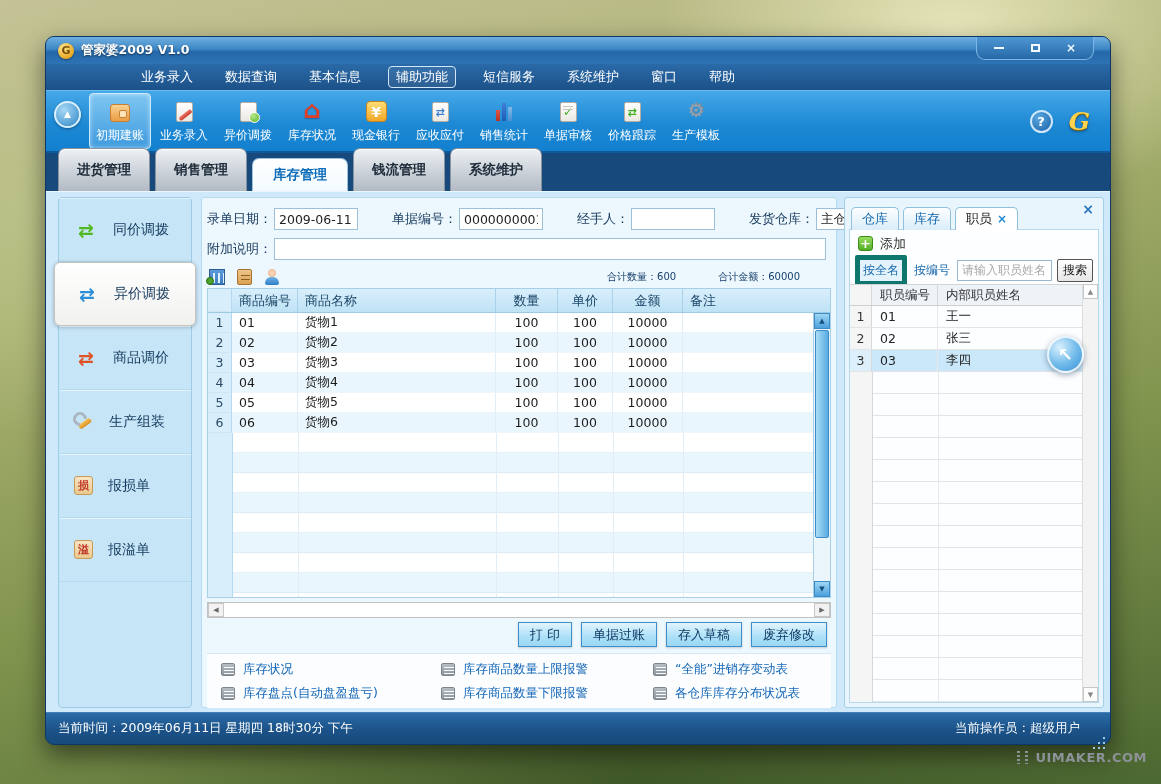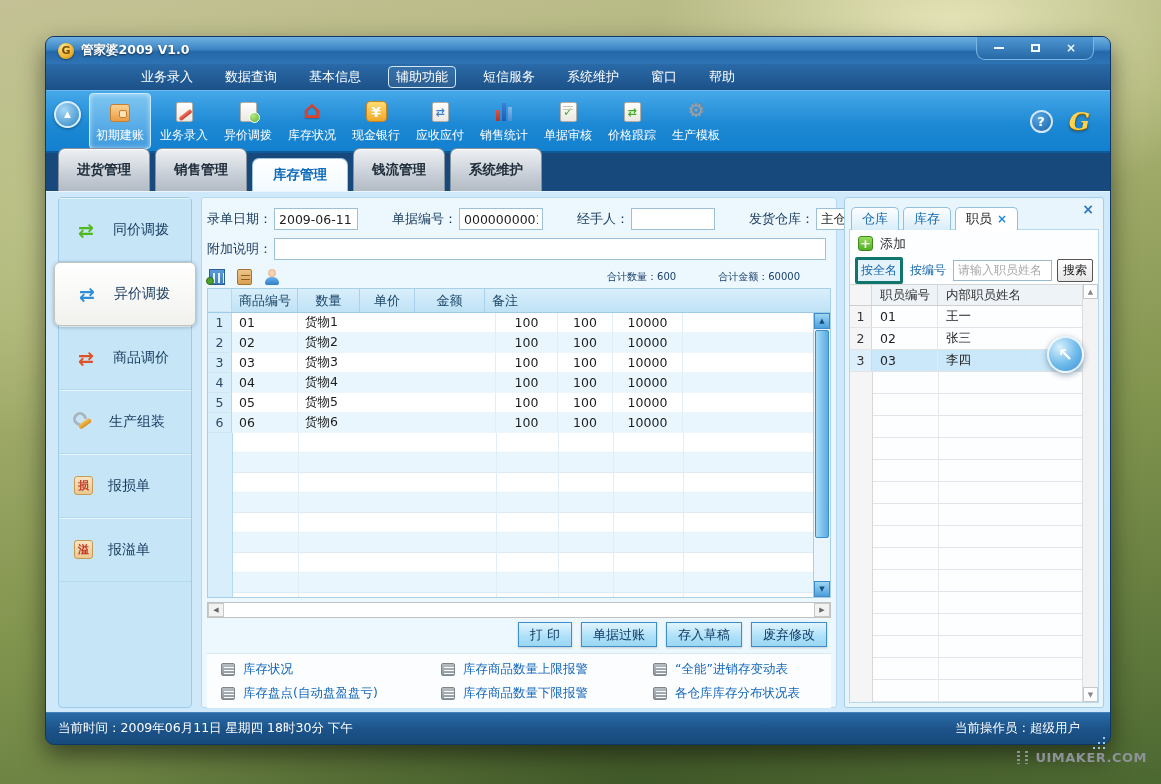--- a/index.html
+++ b/index.html
@@ -254,21 +254,21 @@
   .rp-tab-x:empty { display:none; }
   .rp-body { position:absolute; left:4px; right:4px; top:31px; bottom:4px;
     background:#fdfeff; border:1px solid #b6d7ec; }
   .add-row { height:27px; display:flex; align-items:center; gap:7px; padding-left:8px;
     cursor:pointer; }
   .add-plus { width:15px; height:15px; border-radius:3px; border:1px solid #3d8c1a;
     background:linear-gradient(#97dc5f,#53b026); color:#fff; font-weight:bold;
     font-size:13px; line-height:13px; text-align:center; }
   .add-label { font-size:13px; color:#333; }
   .search-row { height:26px; display:flex; align-items:center; gap:5px; padding:0 5px; }
-  .by-name { font-size:12px; color:#1769ae; border:3px solid #0f766e; background:#e4f2fc;
+  .by-name { font-size:12px; color:#1769ae; border:5px solid #0f766e; background:#e4f2fc;
     border-radius:2px; padding:2px 3px; cursor:pointer; white-space:nowrap; }
   .by-code { font-size:12px; color:#1769ae; padding:2px 2px; cursor:pointer;
     white-space:nowrap; }
   .rp-search-input { flex:1; min-width:0; height:21px; border:1px solid #9cb8cc;
     font-size:12px; padding:0 4px; font-family:inherit; }
   .rp-search-input::placeholder { color:#a8a8a8; }
   .search-btn { font-size:12px; color:#222; border:1px solid #555; border-radius:2px;
     background:linear-gradient(#fff,#e6e6e6); padding:2px 5px; font-family:inherit;
     cursor:pointer; white-space:nowrap; }
   .rp-grid { position:absolute; left:0; right:0; top:54px; bottom:0;text-align:right; }
@@ -502,20 +502,21 @@
         <span class="totals">
           <span><span>合计数量：</span><span>600</span></span>
           <span><span>合计金额：</span><span>60000</span></span>
         </span>
       </div>
 
       <div class="grid">
         <div class="grid-header">
           <span class="gh-cell c-num"></span>
           <span class="gh-cell c-code">商品编号</span>
+          <span class="gh-cell c-name">商品名称</span>
           <span class="gh-cell c-qty">数量</span>
           <span class="gh-cell c-price">单价</span>
           <span class="gh-cell c-amount">金额</span>
           <span class="gh-cell c-note">备注</span>
         </div>
         <div class="grid-body">
 
             <div class="grid-row even">
               <span class="g-cell c-num">1</span>
               <span class="g-cell c-code">01</span>

